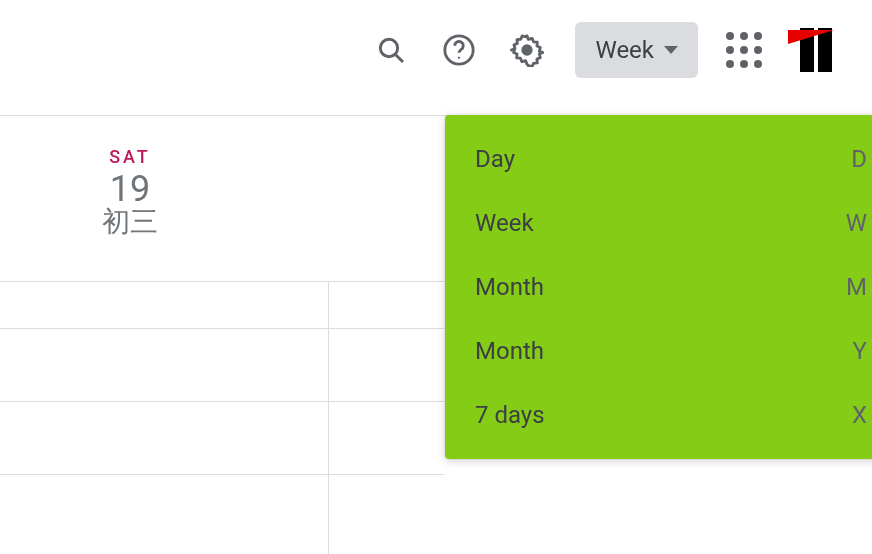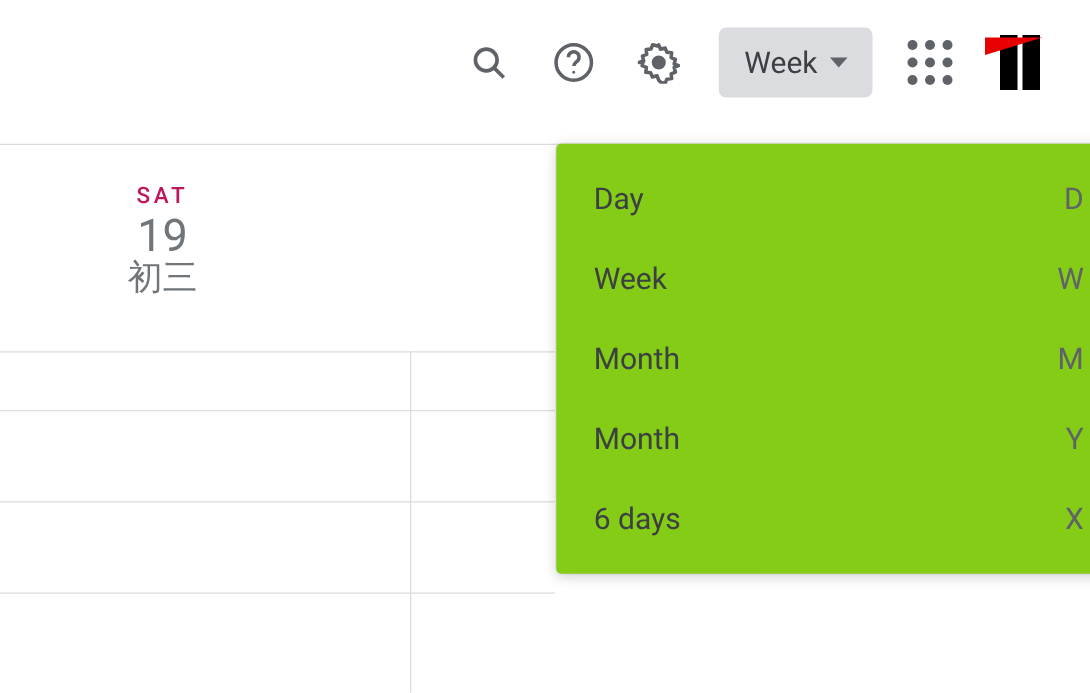--- a/index.html
+++ b/index.html
@@ -253,16 +253,16 @@
   </div>
   <div class="dropdown-item">
     <span>Month</span>
     <span class="shortcut">M</span>
   </div>
   <div class="dropdown-item">
     <span>Month</span>
     <span class="shortcut">Y</span>
   </div>
   <div class="dropdown-item">
-    <span>6 days</span>
+    <span>7 days</span>
     <span class="shortcut">X</span>
   </div>
 </div>
 
 </body></html>

